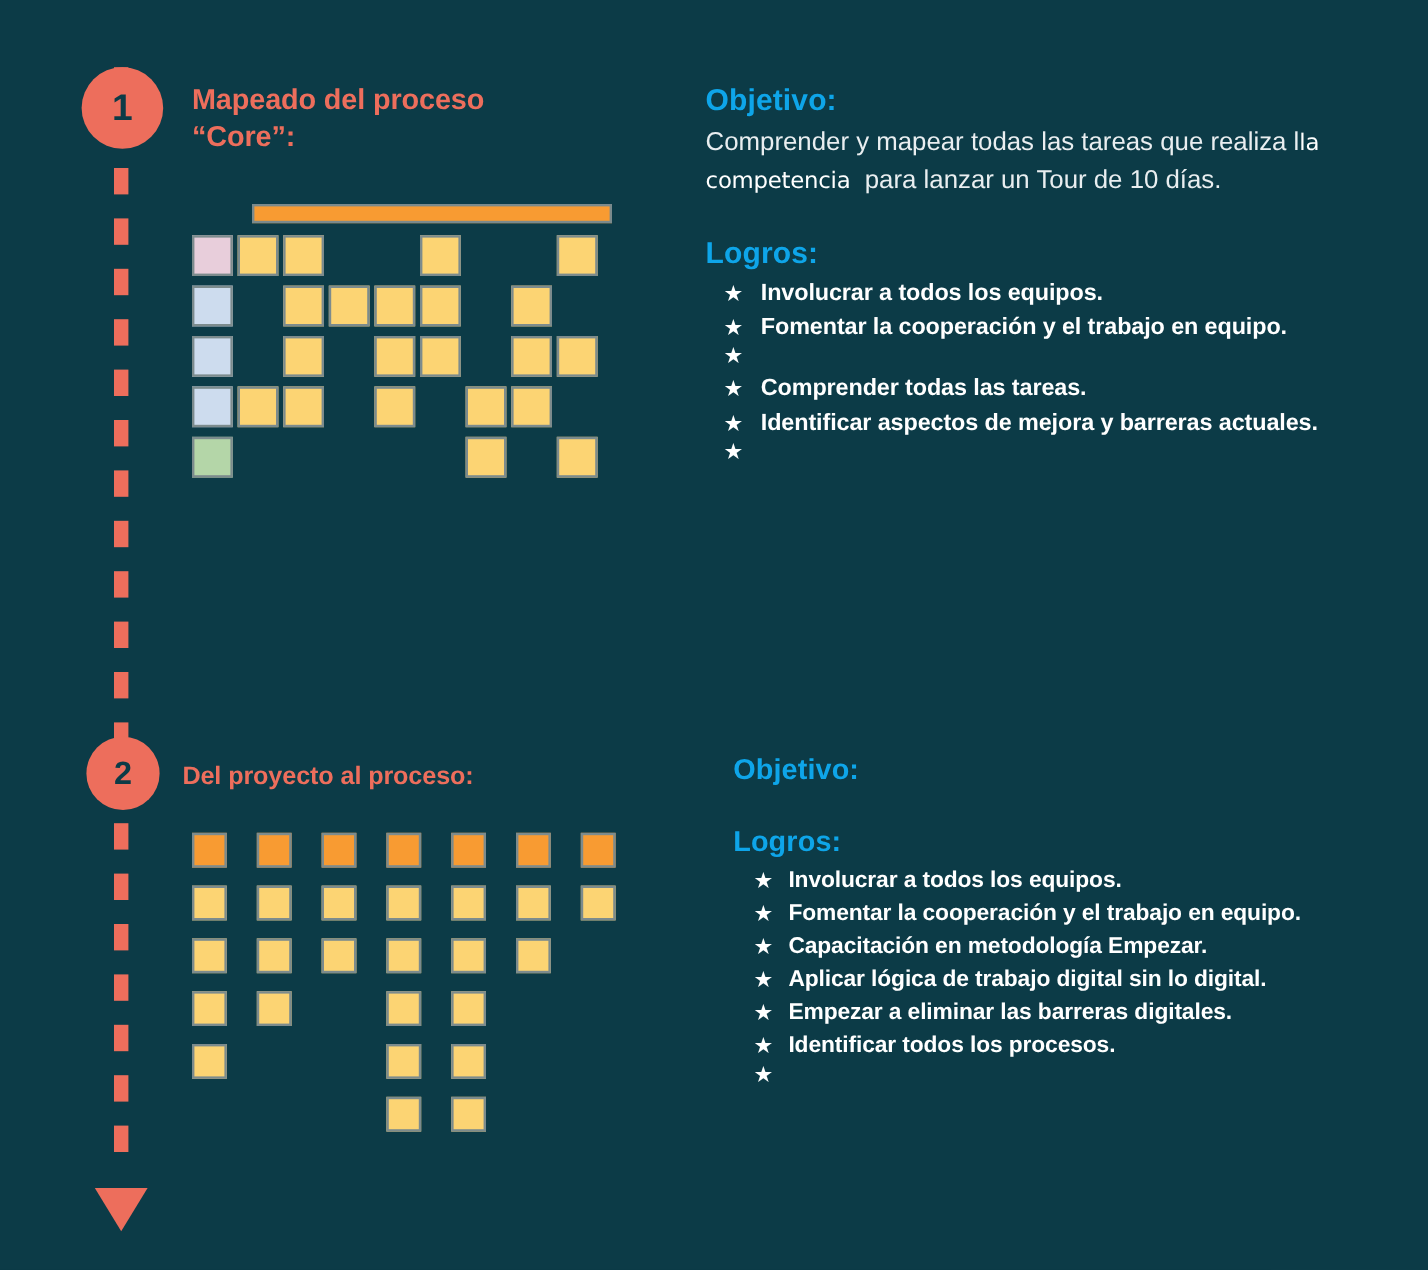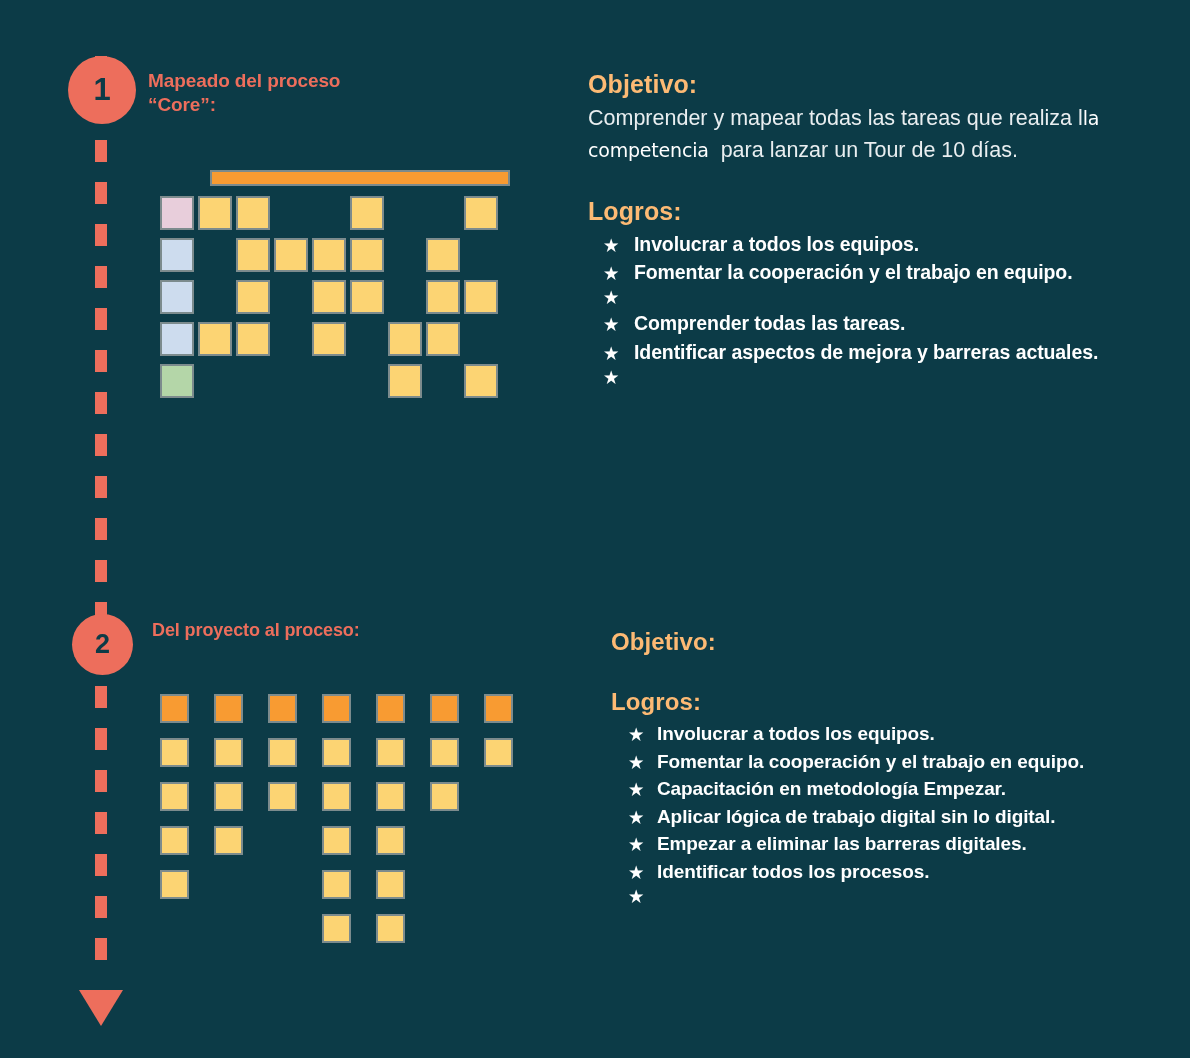--- a/index.html
+++ b/index.html
@@ -71,27 +71,27 @@
 
   
   .step-title {
     position: absolute;
     color: #ed6e5c;
     font-weight: bold;
     line-height: 1.28;
     letter-spacing: -0.1px;
   }
   .step-title-1 {
-    left: 148px; top: 69px;
-    font-size: 19px;
+    left: 160px; top: 69px;
+    font-size: 24px;
     width: 260px;
   }
   .step-title-2 {
-    left: 152px; top: 619px;
-    font-size: 18px;
+    left: 152px; top: 634px;
+    font-size: 21px;
     width: 360px;
   }
 
   
   .board {
     position: absolute;
   }
   .board-1 { left: 160px; top: 170px; }
   .board-2 { left: 160px; top: 694px; }
 
@@ -125,21 +125,21 @@
   }
 
   
   .panel {
     position: absolute;
   }
   .panel-1 { left: 588px; top: 70px; width: 580px; }
   .panel-2 { left: 611px; top: 628px; width: 560px; }
 
   .heading {
-    color: #fdba74;
+    color: #0ea5e9;
     font-weight: bold;
     font-size: 25px;
     margin: 0 0 4px 0;
     letter-spacing: 0.1px;
   }
   .panel-2 .heading { font-size: 24px; }
 
   .body-text {
     color: #e9eef0;
     font-size: 21.5px;

